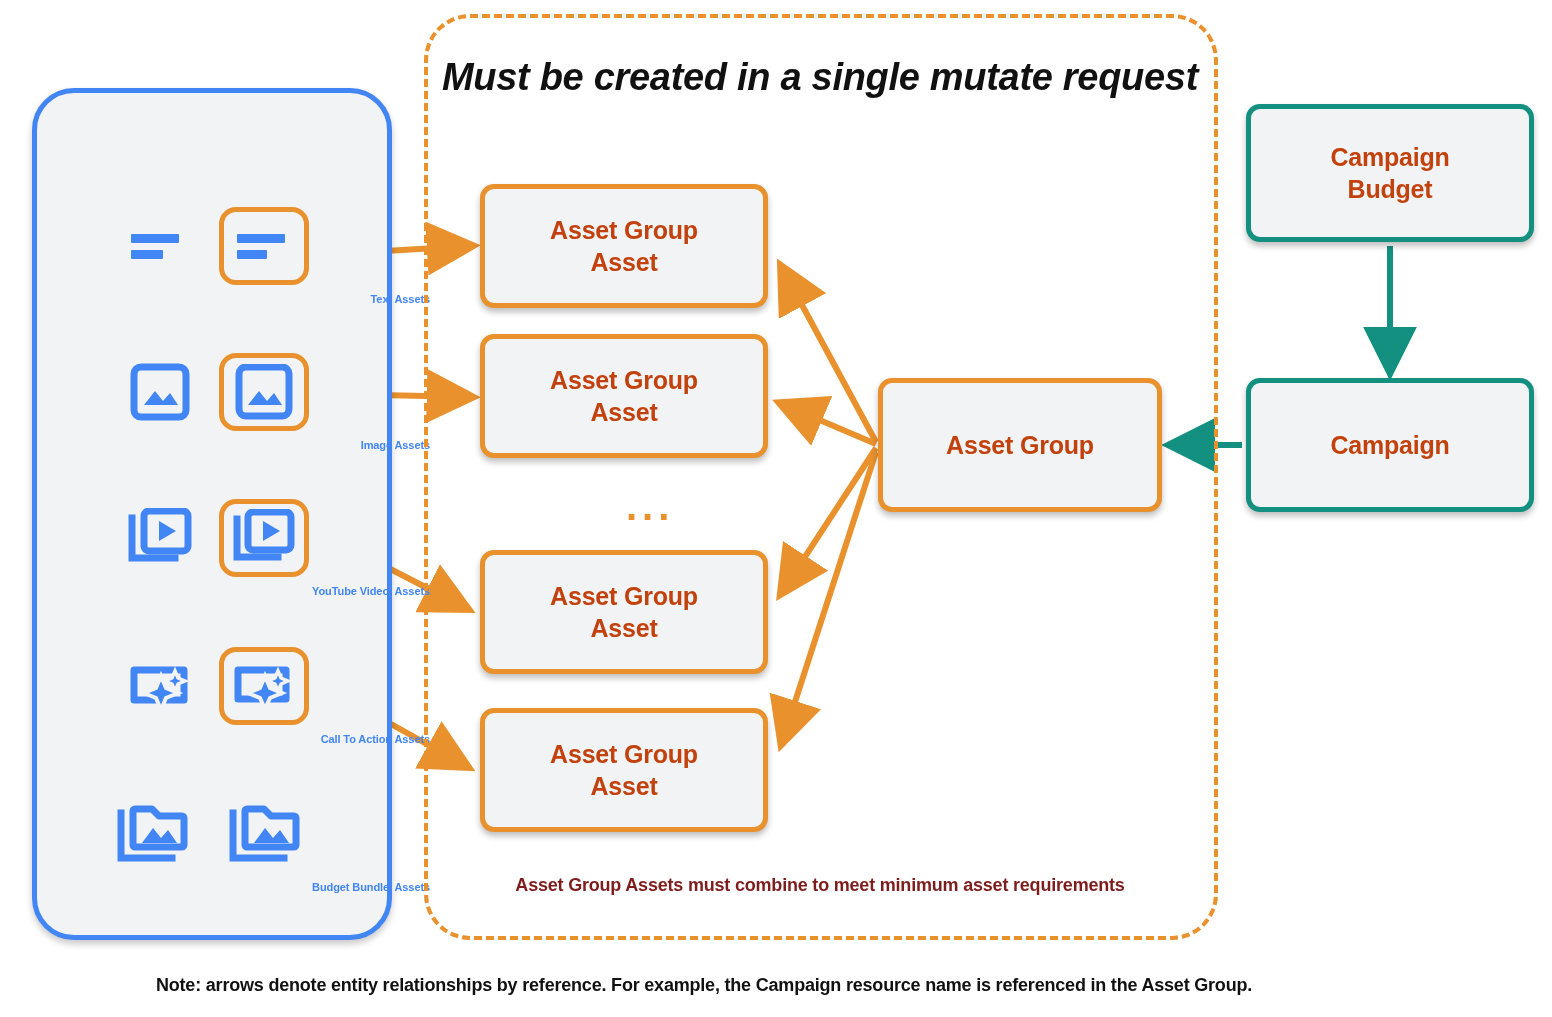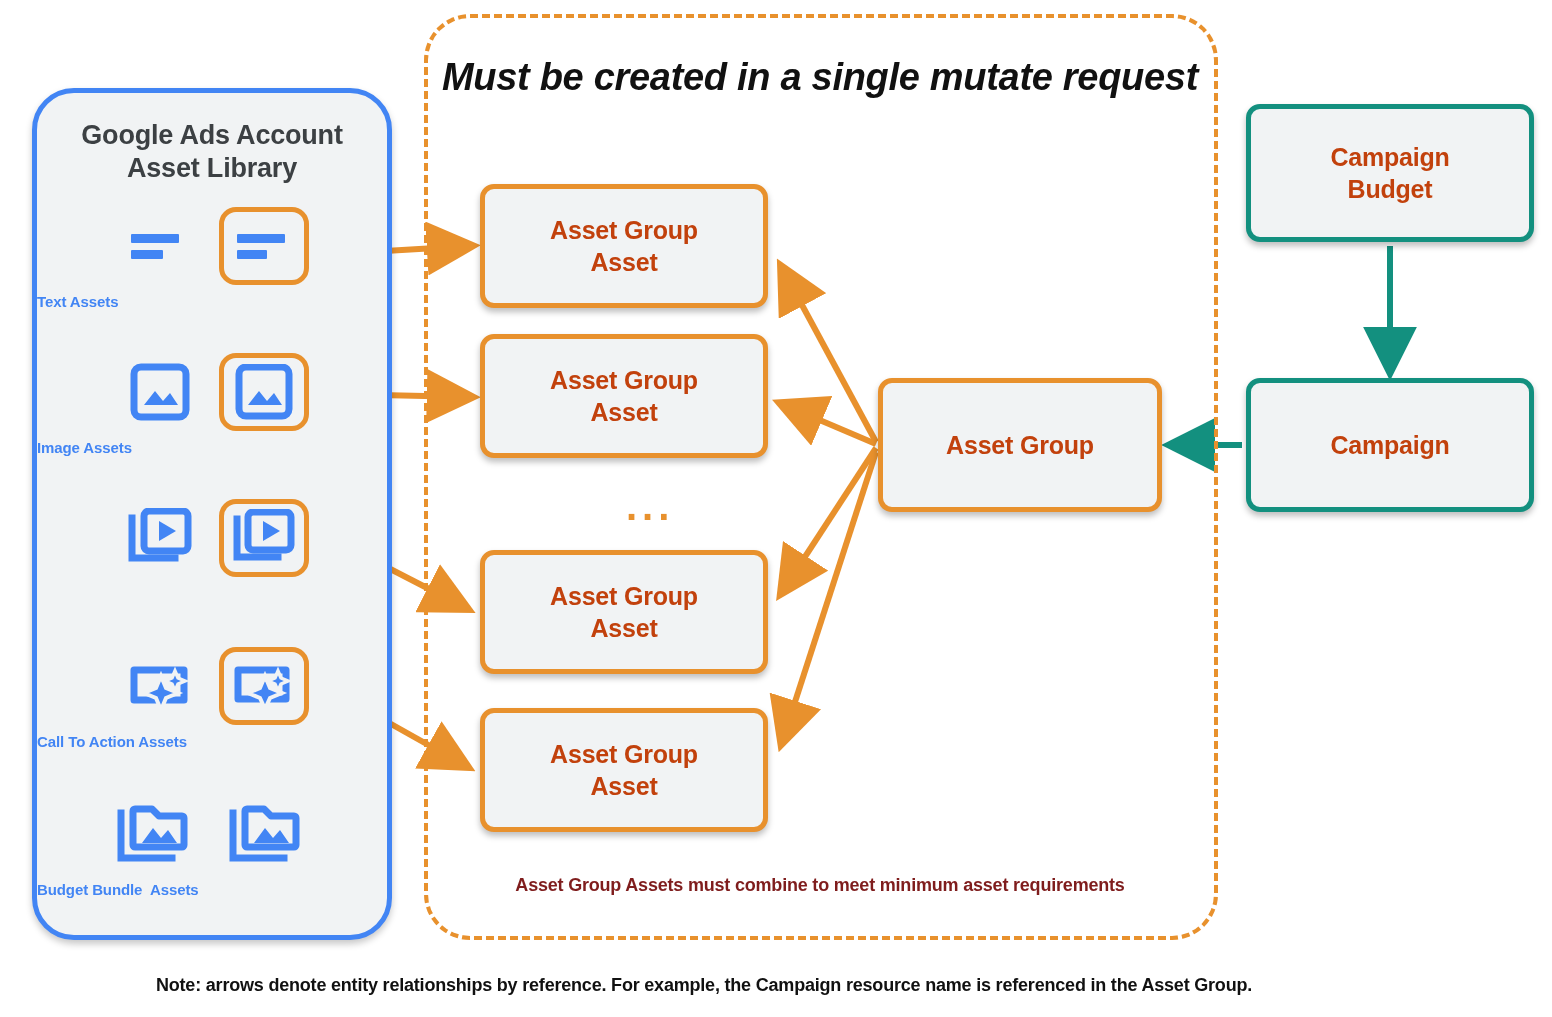--- a/index.html
+++ b/index.html
@@ -38,24 +38,25 @@
     width:90px;height:78px;
     display:flex;align-items:center;justify-content:center;
     box-sizing:border-box;
   }
   .icon-box.highlight{
     border:5px solid #e8912d;
     border-radius:17px;
   }
   .asset-label{
     position:absolute;left:0;top:92px;width:100%;
-    text-align:left;
-    font-size:15px;font-weight:bold;color:#4285f4;
+    text-align:right;
+    font-size:11px;font-weight:bold;color:#4285f4;
     white-space:pre;
     letter-spacing:-.1px;
+    padding-left:43px;
   }
 
   
   .mutate-region{
     position:absolute;left:424px;top:14px;width:794px;height:926px;
     border:4px dashed #e8912d;
     border-radius:46px;
     box-sizing:border-box;
   }
   .mutate-title{
@@ -142,24 +143,20 @@
       <path d="M876,448 L782,592"></path>
       <path d="M876,452 L782,742"></path>
     </g>
 
     <path d="M1390,246 L1390,370" stroke="#13907f" stroke-width="6" fill="none" marker-end="url(#arrowTeal)"></path>
 
     <path d="M1242,445 L1172,445" stroke="#13907f" stroke-width="6" fill="none" marker-end="url(#arrowTeal)"></path>
   </svg>
 
   <div class="library">
-    <div class="library-title">
-      <div>Google Ads Account</div>
-      <div>Asset Library</div>
-    </div>
 
     <div class="asset-row" style="top:108px">
       <div class="asset-icons">
         <div class="icon-box">
           <svg width="62" height="40" viewBox="0 0 62 40">
               <rect x="2" y="8" width="48" height="9" rx="1" fill="#4285f4"></rect>
               <rect x="2" y="24" width="32" height="9" rx="1" fill="#4285f4"></rect>
             </svg>
         </div>
         <div class="icon-box highlight">
@@ -200,20 +197,21 @@
           </svg>
         </div>
         <div class="icon-box highlight">
           <svg width="62" height="58" viewBox="0 0 62 58">
             <path d="M4 10 L4 48 L45 48" fill="none" stroke="#4285f4" stroke-width="7" stroke-linecap="square"></path>
             <rect x="15" y="3" width="43" height="38" rx="5" fill="none" stroke="#4285f4" stroke-width="7"></rect>
             <path d="M30 12 L47 22 L30 32 Z" fill="#4285f4"></path>
           </svg>
         </div>
       </div>
+      <div class="asset-label">YouTube Video  Assets</div>
     </div>
 
     <div class="asset-row" style="top:548px">
       <div class="asset-icons">
         <div class="icon-box">
           <svg width="68" height="48" viewBox="0 0 68 48">
             <path d="M8 8 H58 V38 H8 Z" fill="none" stroke="#4285f4" stroke-width="7" stroke-linejoin="round"></path>
             <path d="M35 14 L40 26 L52 31 L40 36 L35 48 L30 36 L18 31 L30 26 Z" fill="#4285f4" stroke="#f1f3f4" stroke-width="4"></path>
             <path d="M49 9 L52 16 L59 19 L52 22 L49 29 L46 22 L39 19 L46 16 Z" fill="#4285f4" stroke="#f1f3f4" stroke-width="3.5"></path>
           </svg>

